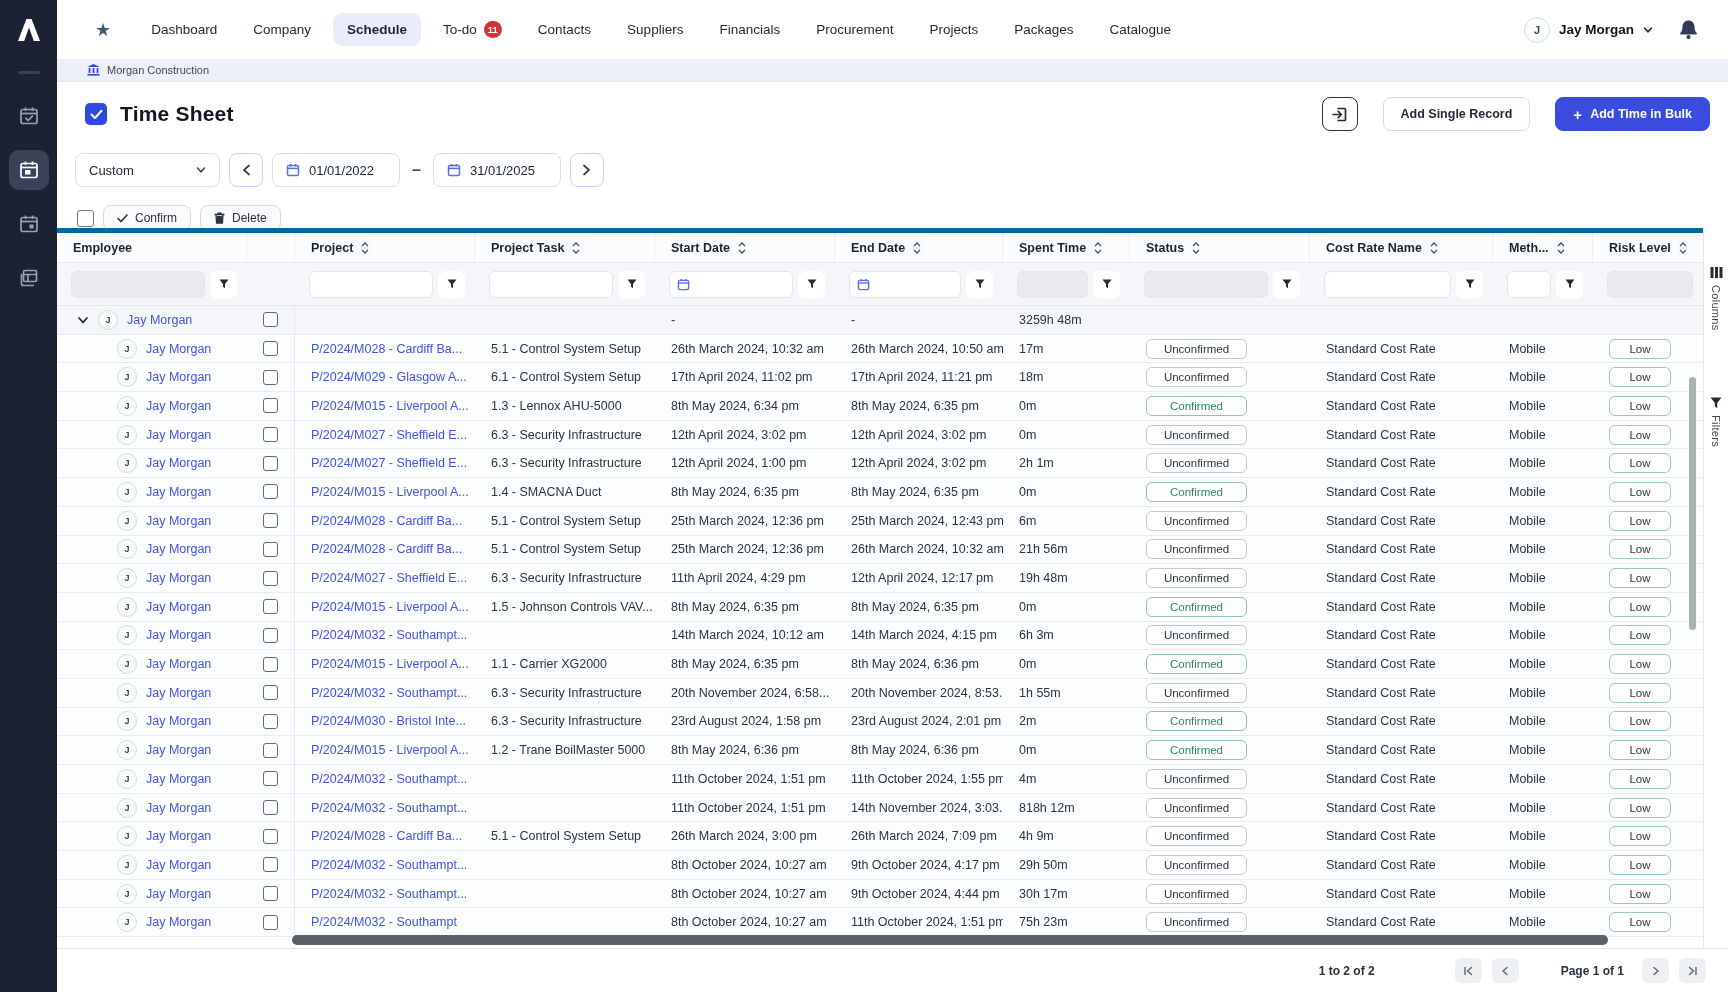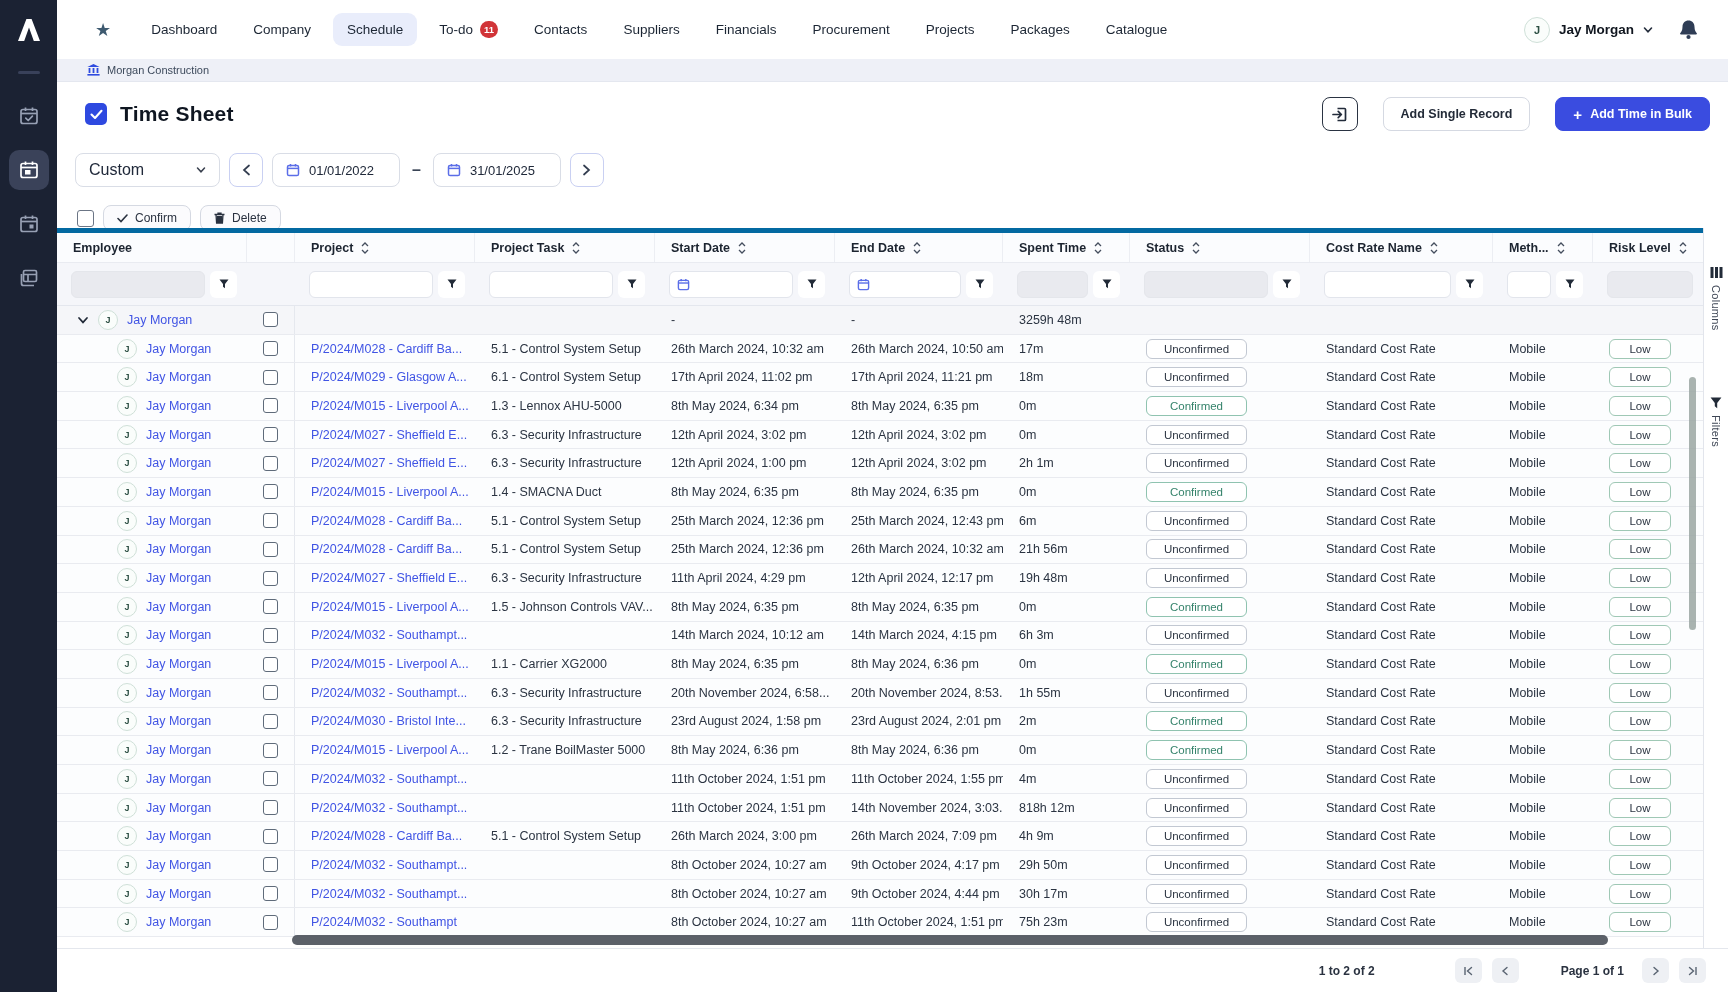--- a/index.html
+++ b/index.html
@@ -6,21 +6,21 @@
   html,body { width:1728px; height:992px; overflow:hidden; font-family:"Liberation Sans", sans-serif; background:#fff; color:#1e2633; }
   .page { position:relative; width:1728px; height:992px; background:#fff; }
 
   
   .topnav { position:absolute; top:0; left:0; right:0; height:59px; background:#fff; display:flex; align-items:center; z-index:5; }
   .logo-block { width:57px; height:59px; background:#1b2233; display:flex; align-items:center; justify-content:center; flex:0 0 57px; }
   .logo-block svg { width:30px; height:30px; }
   .nav-star { margin:0 26px 0 38px; color:#3e5a70; font-size:18px; cursor:pointer; }
   .nav-items { display:flex; align-items:center; gap:8px; }
   .nav-item { padding:9px 14px; border-radius:9px; font-size:13.5px; font-weight:500; color:#1c2634; cursor:pointer; display:flex; align-items:center; gap:7px; white-space:nowrap; }
-  .nav-item.active { background:#e9edfb; font-weight:400; }
+  .nav-item.active { background:#e9edfb; font-weight:700; }
   .todo-badge { background:#d13438; color:#fff; font-size:9.5px; font-weight:700; min-width:17px; height:17px; border-radius:9px; display:flex; align-items:center; justify-content:center; padding:0 4px; }
   .nav-right { margin-left:auto; display:flex; align-items:center; gap:26px; padding-right:30px; }
   .user-chip { display:flex; align-items:center; gap:9px; cursor:pointer; }
   .avatar { width:26px; height:26px; border-radius:50%; border:1px solid #cfe0d8; background:#fafdfb; color:#2c4f43; font-size:11px; font-weight:700; display:flex; align-items:center; justify-content:center; }
   .user-name { font-size:13.5px; font-weight:700; color:#10161f; }
   .chev { width:10px; height:10px; }
 
   
   .breadcrumb { position:absolute; top:59px; left:57px; right:0; height:23px; background:#eef0f7; display:flex; align-items:center; gap:7px; padding-left:30px; font-size:11px; color:#3d4a5c; border-bottom:1px solid #e4e7ef; }
 
@@ -37,21 +37,21 @@
   .title-row { display:flex; align-items:center; height:48px; padding:0 18px 0 28px; margin-top:8px; }
   .title-check { width:22px; height:22px; border-radius:5px; background:#2e49e0; display:flex; align-items:center; justify-content:center; margin-right:13px; }
   .page-title { font-size:21px; font-weight:700; color:#0f1621; letter-spacing:.2px; }
   .title-actions { margin-left:auto; display:flex; align-items:flex-end; gap:25px; }
   .icon-btn { width:36px; height:34px; border:1.5px solid #2a3342; border-radius:8px; background:#fff; display:flex; align-items:center; justify-content:center; cursor:pointer; }
   .btn { height:34px; border-radius:8px; font-size:12.5px; font-weight:600; display:flex; align-items:center; padding:0 17px; cursor:pointer; white-space:nowrap; }
   .btn.secondary { background:#fff; border:1px solid #d5d9e2; color:#232b38; }
   .btn.primary { background:#3a4ce0; border:1px solid #3a4ce0; color:#fff; gap:8px; }
 
   .filter-row { display:flex; align-items:center; gap:9px; padding-left:18px; margin-top:14px; height:36px; }
-  .select { width:145px; height:34px; border:1px solid #d9dde6; border-radius:8px; background:#fff; display:flex; align-items:center; justify-content:space-between; padding:8px 13px; font-size:16px; color:#20293a; cursor:pointer; }
+  .select { width:145px; height:34px; border:1px solid #d9dde6; border-radius:8px; background:#fff; display:flex; align-items:center; justify-content:space-between; padding:8px 13px; font-size:13px; color:#20293a; cursor:pointer; }
   .nav-arrow-btn { width:34px; height:34px; border:1px solid #c9d0f2; border-radius:8px; background:#fff; display:flex; align-items:center; justify-content:center; cursor:pointer; color:#333d50; font-size:13px; }
   .date-input { height:34px; min-width:128px; border:1px solid #d9dde6; border-radius:8px; background:#fff; display:flex; align-items:center; gap:9px; padding:0 13px; font-size:13px; color:#20293a; cursor:text; }
   .dash { color:#3a4456; font-weight:700; margin:0 3px; }
 
   .actions-row { display:flex; align-items:center; gap:9px; padding-left:20px; margin-top:16px; height:28px; }
   .checkbox { width:17px; height:17px; border:1.5px solid #6b7585; border-radius:3px; background:#fff; cursor:pointer; flex:0 0 auto; }
   .chip-btn { height:26px; border:1px solid #d5d9e2; border-radius:8px; background:#fbfbfd; color:#2a3240; font-size:12px; font-weight:500; display:flex; align-items:center; gap:7px; padding:0 13px; cursor:pointer; }
 
   
   .table-wrap { position:absolute; left:0; top:146px; width:1646px; bottom:44px; background:#fff; overflow:hidden; }

